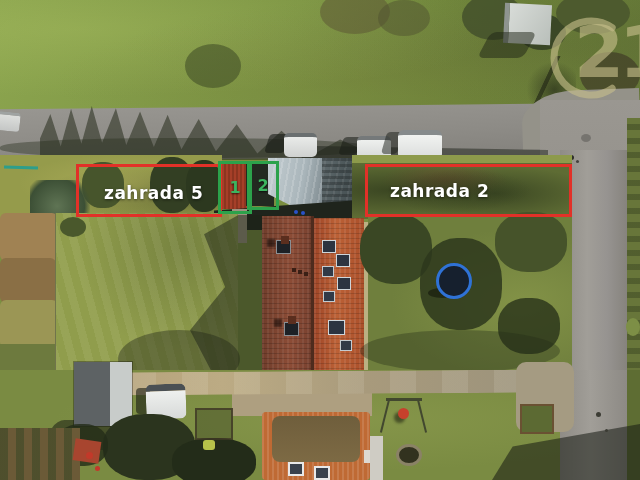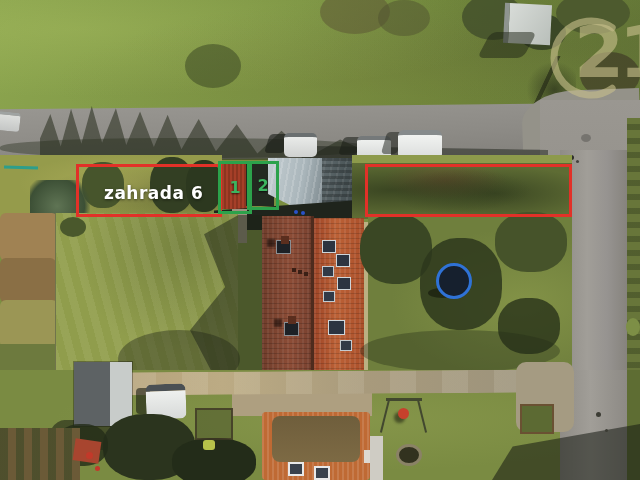--- a/index.html
+++ b/index.html
@@ -186,29 +186,30 @@
   <div class="s" style="left:398px;top:408px;width:11px;height:11px;border-radius:50%;background:#c6402c;box-shadow:-4px 4px 3px rgba(0,0,0,.45);"></div>
   <div class="s" style="left:520px;top:404px;width:30px;height:26px;border:2px solid rgba(110,75,50,.8);background:#5c6a33;"></div>
   <div class="s" style="left:396px;top:444px;width:20px;height:16px;border-radius:50%;background:#32321f;border:3px solid #8a8266;"></div>
 
   <div class="s" style="left:492px;top:424px;width:148px;height:56px;background:rgba(22,26,19,.55);
     clip-path:polygon(0 100%,14% 40%,100% 0,100% 100%);"></div>
   <div class="s" style="left:596px;top:412px;width:5px;height:5px;border-radius:50%;background:#3c3c34;box-shadow:8px 16px 0 -1px #3c3c34;"></div>
   <div class="s" style="left:626px;top:318px;width:14px;height:18px;border-radius:50%;background:#7d8f46;"></div>
 
   <div class="gbox" style="left:76px;top:164px;width:140px;height:47px;"></div>
-  <div class="garden-label" style="left:104px;top:183px;">zahrada 6</div>
+  <div class="garden-label" style="left:104px;top:183px;">zahrada 5</div>
 
   <div class="pbox" style="left:218px;top:161px;width:28px;height:47px;">
     <span class="plot-label">1</span>
   </div>
   <div class="pbox" style="left:247px;top:161px;width:26px;height:43px;">
     <span class="plot-label">2</span>
   </div>
 
   <div class="gbox" style="left:365px;top:164px;width:201px;height:47px;"></div>
+  <div class="garden-label" style="left:390px;top:181px;">zahrada 2</div>
 
   <svg id="wm" viewBox="0 0 120 120" style="left:529px;top:-2px;">
     <path d="M 83.2 29.7 A 37 37 0 1 0 83.2 90.3" fill="none" stroke="rgba(199,191,138,.62)" stroke-width="7" stroke-linecap="round"></path>
   </svg>
   <div id="wm-digits">21</div>
 
 </div>
 
 </body></html>

